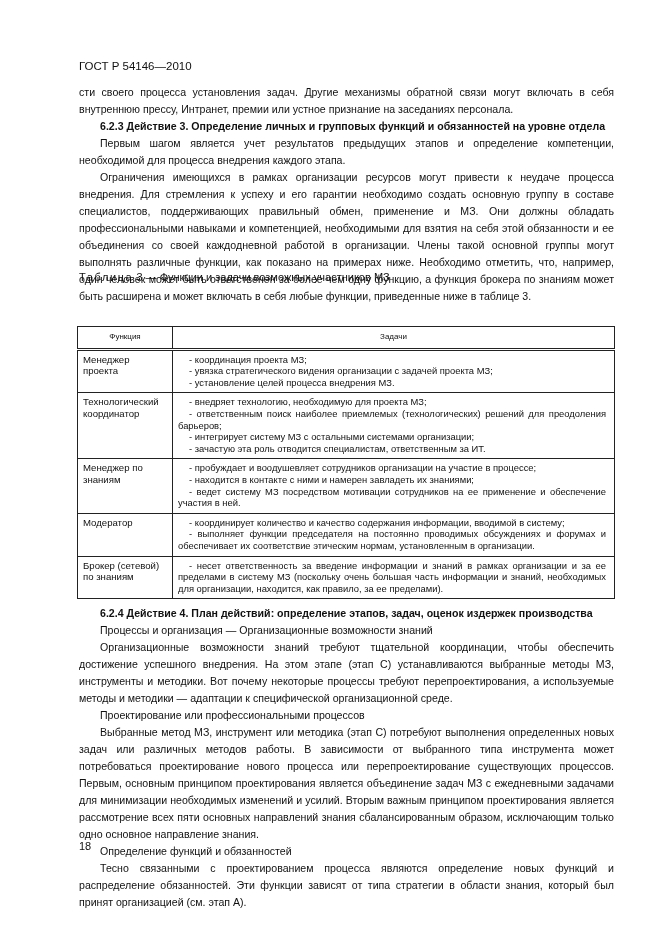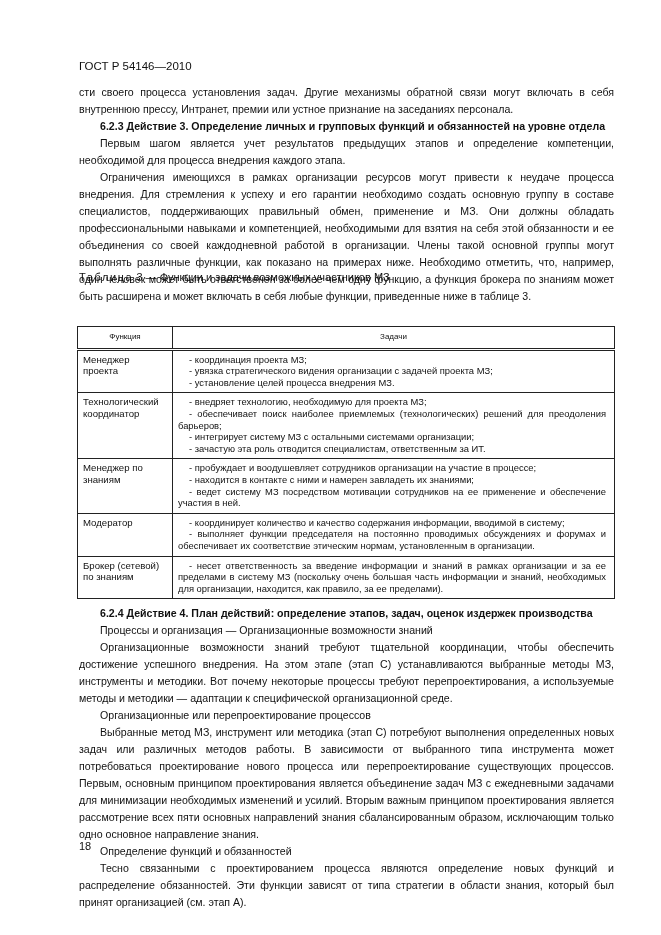--- a/index.html
+++ b/index.html
@@ -53,21 +53,21 @@
       <td class="tasks">
         <div class="task">- координация проекта МЗ;</div>
         <div class="task">- увязка стратегического видения организации с задачей проекта МЗ;</div>
         <div class="task">- установление целей процесса внедрения МЗ.</div>
       </td>
     </tr>
     <tr>
       <td class="fn">Технологический координатор</td>
       <td class="tasks">
         <div class="task">- внедряет технологию, необходимую для проекта МЗ;</div>
-        <div class="task">- обеспечивает поиск наиболее приемлемых (технологических) решений для преодоления барьеров;</div>
+        <div class="task">- ответственным поиск наиболее приемлемых (технологических) решений для преодоления барьеров;</div>
         <div class="task">- интегрирует систему МЗ с остальными системами организации;</div>
         <div class="task">- зачастую эта роль отводится специалистам, ответственным за ИТ.</div>
       </td>
     </tr>
     <tr>
       <td class="fn">Менеджер по знаниям</td>
       <td class="tasks">
         <div class="task">- пробуждает и воодушевляет сотрудников организации на участие в процессе;</div>
         <div class="task">- находится в контакте с ними и намерен завладеть их знаниями;</div>
         <div class="task">- ведет систему МЗ посредством мотивации сотрудников на ее применение и обеспечение участия в ней.</div>
@@ -86,19 +86,19 @@
         <div class="task">- несет ответственность за введение информации и знаний в рамках организации и за ее пределами в систему МЗ (поскольку очень большая часть информации и знаний, необходимых для организации, находится, как правило, за ее пределами).</div>
       </td>
     </tr>
   </tbody>
 </table>
 
 <div class="body-block bottom-block">
   <p class="indent bold">6.2.4 Действие 4. План действий: определение этапов, задач, оценок издержек производства</p>
   <p class="indent">Процессы и организация — Организационные возможности знаний</p>
   <p class="indent">Организационные возможности знаний требуют тщательной координации, чтобы обеспечить достижение успешного внедрения. На этом этапе (этап С) устанавливаются выбранные методы МЗ, инструменты и методики. Вот почему некоторые процессы требуют перепроектирования, а используемые методы и методики — адаптации к специфической организационной среде.</p>
-  <p class="indent">Организационные или перепроектирование процессов</p>
+  <p class="indent">Проектирование или профессиональными процессов</p>
   <p class="indent">Выбранные метод МЗ, инструмент или методика (этап С) потребуют выполнения определенных новых задач или различных методов работы. В зависимости от выбранного типа инструмента может потребоваться проектирование нового процесса или перепроектирование существующих процессов. Первым, основным принципом проектирования является объединение задач МЗ с ежедневными задачами для минимизации необходимых изменений и усилий. Вторым важным принципом проектирования является рассмотрение всех пяти основных направлений знания сбалансированным образом, исключающим только одно основное направление знания.</p>
   <p class="indent">Определение функций и обязанностей</p>
   <p class="indent">Тесно связанными с проектированием процесса являются определение новых функций и распределение обязанностей. Эти функции зависят от типа стратегии в области знания, который был принят организацией (см. этап А).</p>
 </div>
 
 <div class="page-number">18</div>
 
 </body></html>

